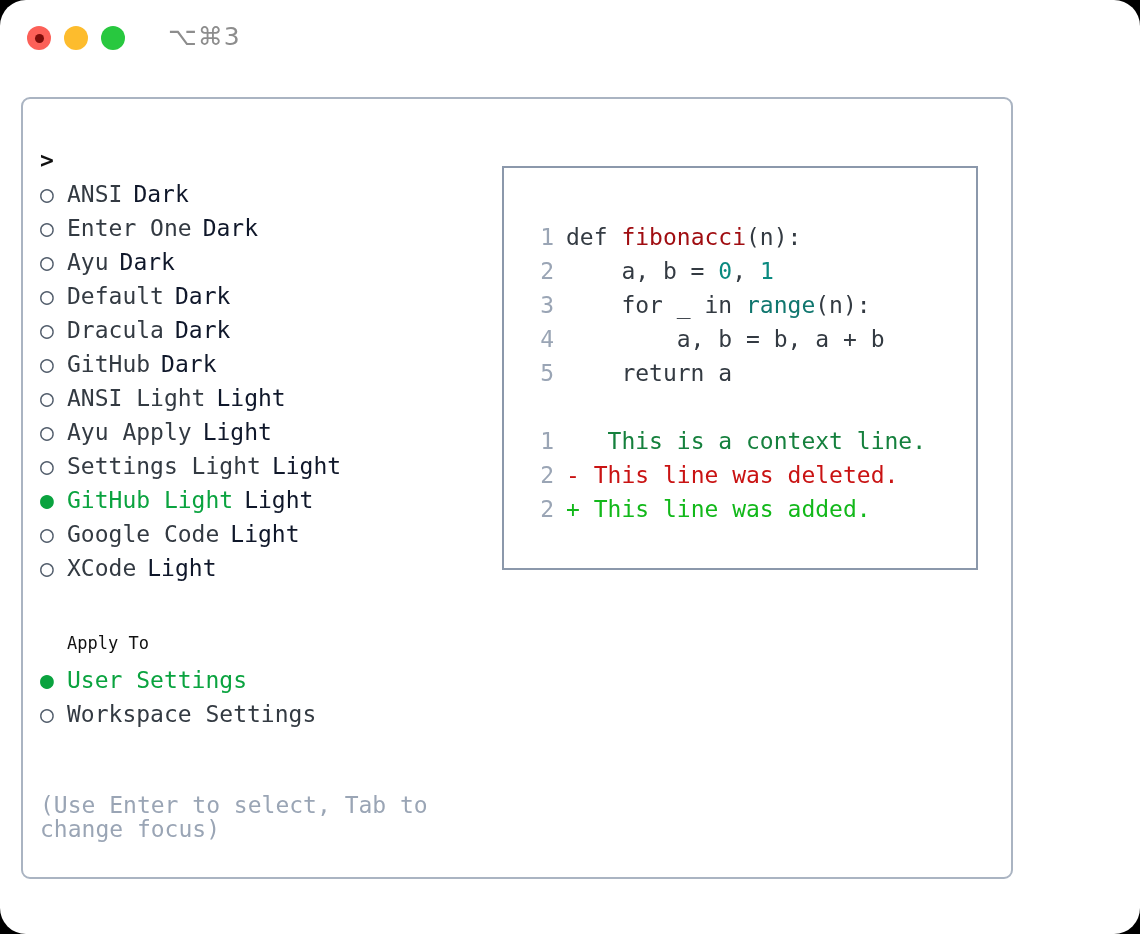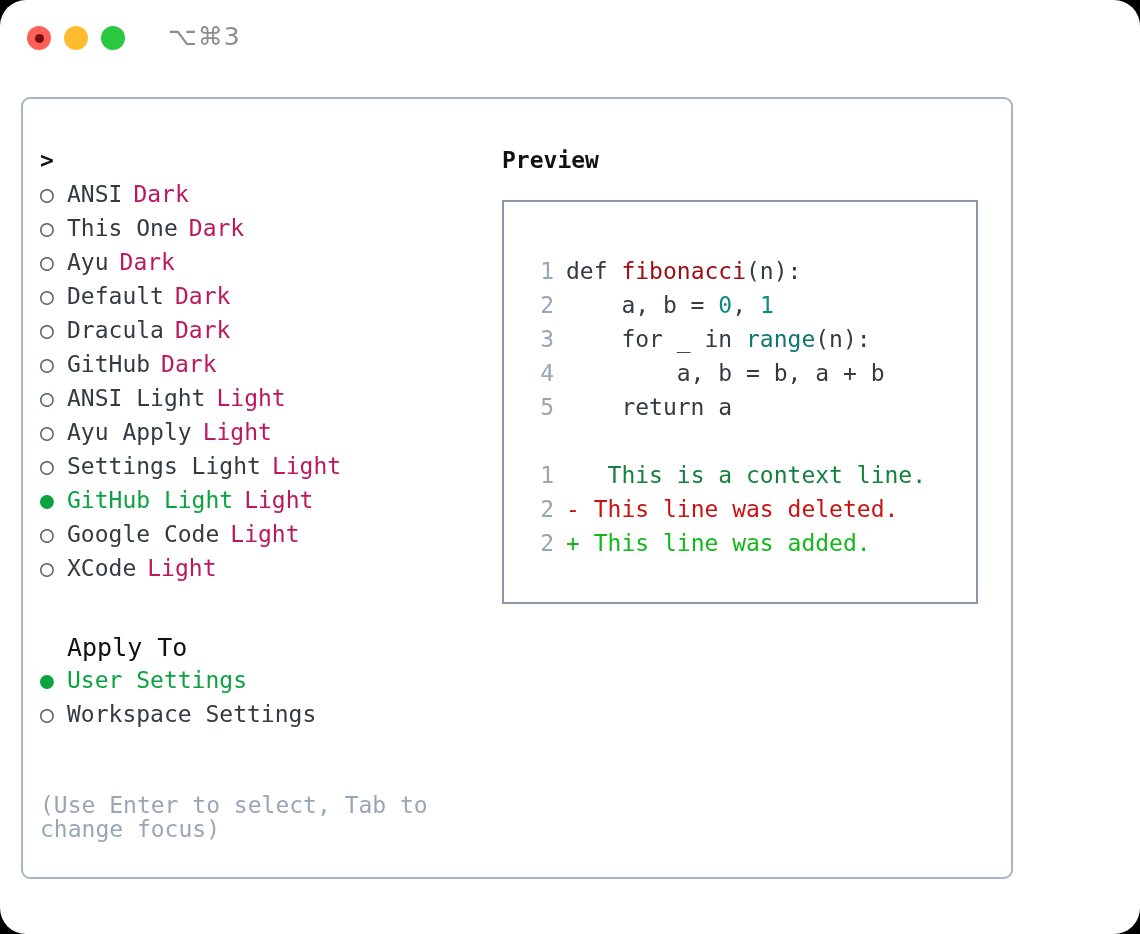--- a/index.html
+++ b/index.html
@@ -120,29 +120,29 @@
     width: 27px;
     flex: 0 0 27px;
     font-size: 23px;
     line-height: 1;
     color: #55606e;
   }
   .list-row.selected .bullet { color: #0aa33f; }
   .list-row.selected .row-label { color: #0aa33f; }
   .row-label { color: #333a42; }
   .row-tag {
-    color: #be185d;
+    color: #0f172a;
     padding-left: 11px;
   }
 
   .section-label {
     display: flex;
     align-items: baseline;
     height: 34px;
-    font-size: 25px;
+    font-size: 17px;
     color: #111111;
     white-space: pre;
   }
   .section-label .spacer {
     width: 27px;
     flex: 0 0 27px;
   }
 
   #apply-block { margin-top: 44px; }
 
@@ -229,21 +229,21 @@
   <div id="panel">
 
     <div id="left-col">
 
       <div class="header-row">
         <span class="caret">&gt;</span>
       </div>
 
       <div id="theme-items">
           <div class="list-row"><span class="bullet">○</span><span class="row-label">ANSI</span><span class="row-tag">Dark</span></div>
-          <div class="list-row"><span class="bullet">○</span><span class="row-label">This One</span><span class="row-tag">Dark</span></div>
+          <div class="list-row"><span class="bullet">○</span><span class="row-label">Enter One</span><span class="row-tag">Dark</span></div>
           <div class="list-row"><span class="bullet">○</span><span class="row-label">Ayu</span><span class="row-tag">Dark</span></div>
           <div class="list-row"><span class="bullet">○</span><span class="row-label">Default</span><span class="row-tag">Dark</span></div>
           <div class="list-row"><span class="bullet">○</span><span class="row-label">Dracula</span><span class="row-tag">Dark</span></div>
           <div class="list-row"><span class="bullet">○</span><span class="row-label">GitHub</span><span class="row-tag">Dark</span></div>
           <div class="list-row"><span class="bullet">○</span><span class="row-label">ANSI Light</span><span class="row-tag">Light</span></div>
           <div class="list-row"><span class="bullet">○</span><span class="row-label">Ayu Apply</span><span class="row-tag">Light</span></div>
           <div class="list-row"><span class="bullet">○</span><span class="row-label">Settings Light</span><span class="row-tag">Light</span></div>
           <div class="list-row selected"><span class="bullet">●</span><span class="row-label">GitHub Light</span><span class="row-tag">Light</span></div>
           <div class="list-row"><span class="bullet">○</span><span class="row-label">Google Code</span><span class="row-tag">Light</span></div>
           <div class="list-row"><span class="bullet">○</span><span class="row-label">XCode</span><span class="row-tag">Light</span></div>
@@ -257,21 +257,20 @@
         <div id="apply-items">
             <div class="list-row selected"><span class="bullet">●</span><span class="row-label">User Settings</span></div>
             <div class="list-row"><span class="bullet">○</span><span class="row-label">Workspace Settings</span></div>
           </div>
       </div>
 
       <div id="hint">(Use Enter to select, Tab to change focus)</div>
     </div>
 
     <div id="right-col">
-      <div id="preview-title">Preview</div>
       <div id="preview-box">
         <div id="code-area"><div class="code-line"><span class="lineno">1</span><span class="codetext">def </span><span class="tok-fn">fibonacci</span><span class="codetext">(n):</span></div><div class="code-line"><span class="lineno">2</span><span class="codetext">    a, b = </span><span class="tok-num">0</span><span class="codetext">, </span><span class="tok-num">1</span></div><div class="code-line"><span class="lineno">3</span><span class="codetext">    for _ in </span><span class="tok-call">range</span><span class="codetext">(n):</span></div><div class="code-line"><span class="lineno">4</span><span class="codetext">        a, b = b, a + b</span></div><div class="code-line"><span class="lineno">5</span><span class="codetext">    return a</span></div></div>
         <div id="diff-area"><div class="code-line"><span class="lineno">1</span><span class="diff-ctx"> </span><span class="diff-ctx">  This is a context line.</span></div><div class="code-line"><span class="lineno">2</span><span class="diff-del">-</span><span class="diff-del"> This line was deleted.</span></div><div class="code-line"><span class="lineno">2</span><span class="diff-add">+</span><span class="diff-add"> This line was added.</span></div></div>
       </div>
     </div>
 
   </div>
 </div>
 
 </body></html>

